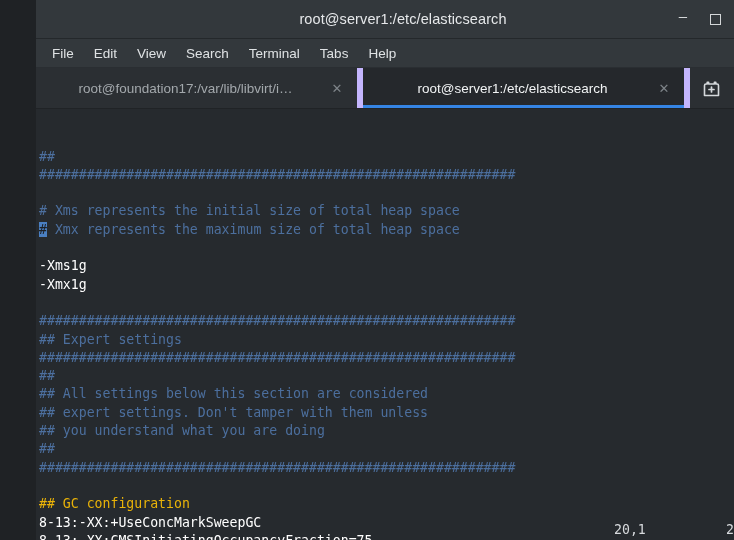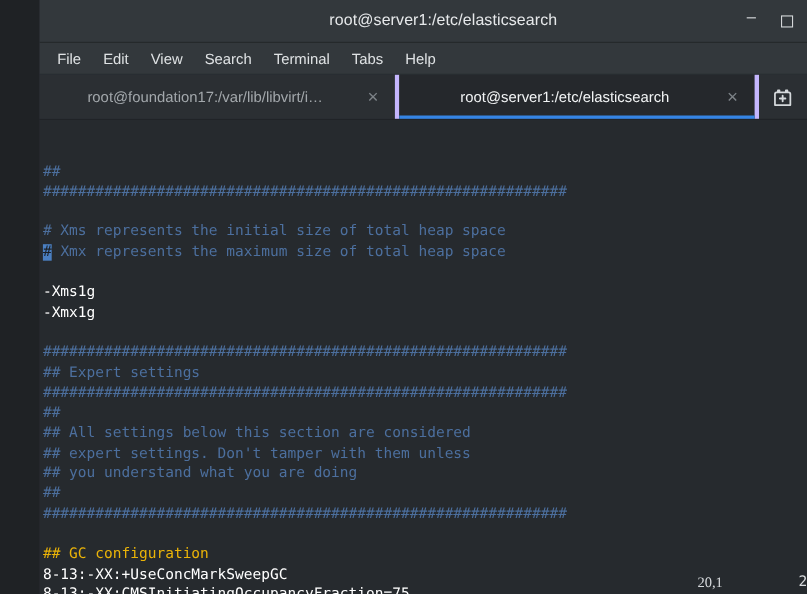--- a/index.html
+++ b/index.html
@@ -100,21 +100,21 @@
     border-bottom: 1px solid #202326;
   }
   .tab {
     display: flex;
     align-items: center;
     justify-content: center;
     position: relative;
     box-sizing: border-box;
     cursor: default;
     padding: 0 12px;
-    border-right: 4px solid #c4b5fd;
+    border-right: 6px solid #c4b5fd;
   }
   .tab.inactive {
     width: 332px;
     background: #2b2f33;
   }
   .tab.active {
     width: 332px;
     background: #25282c;
   }
   .tab.active::after {
@@ -203,21 +203,21 @@
   #vim-status {
     position: absolute;
     left: 0; right: 0;
     bottom: 1px;
     height: 18px;
     font-family: "DejaVu Sans Mono", "Liberation Mono", monospace;
     font-size: 13.2px;
     color: #d7dadd;
     pointer-events: none;
   }
-  #vim-pos  { position: absolute; left: 598px; top: 0; font-family: Liberation Serif, serif; }
+  #vim-pos  { position: absolute; left: 578px; top: 0; }
   #vim-pct  { position: absolute; left: 690px; top: 0; }
 
   
   #scrollbar-track {
     width: 15px;
     background: #2a2e32;
     border-left: 1px solid #202326;
     position: relative;
     flex: 0 0 15px;
   }

